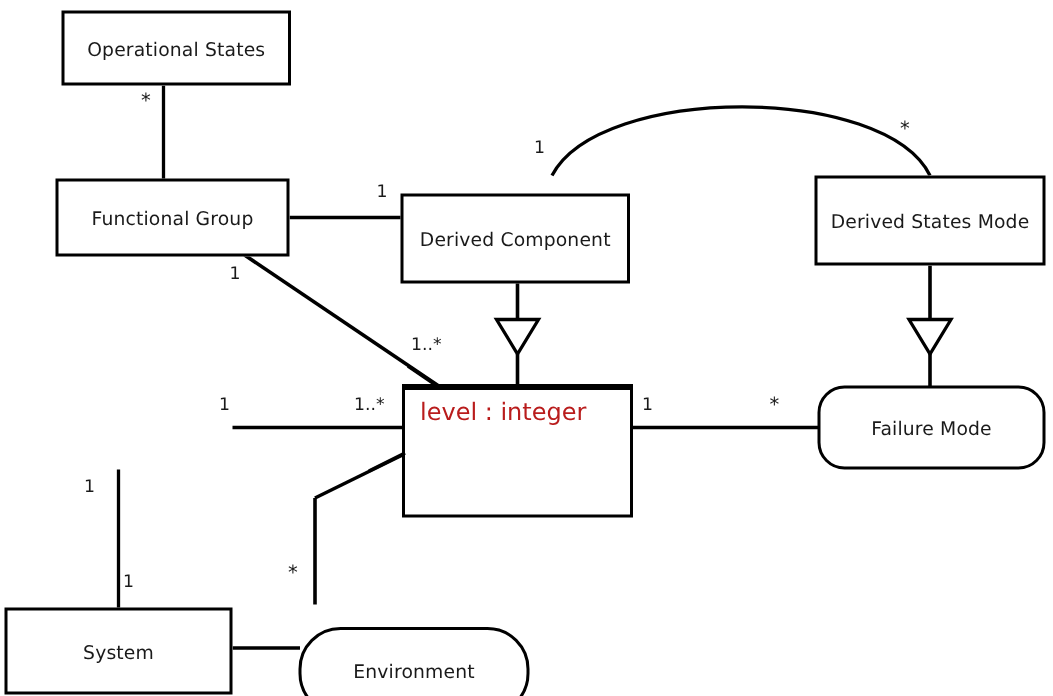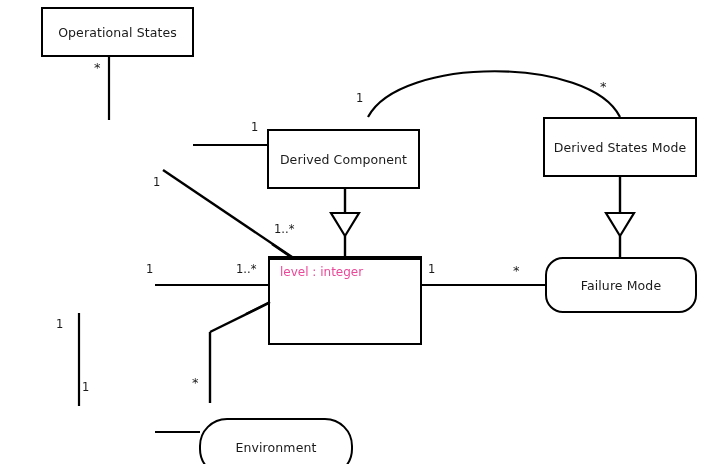--- a/index.html
+++ b/index.html
@@ -31,22 +31,22 @@
     align-items: center;
     justify-content: center;
     font-size: 12.5px;
     color: #1a1a1a;
     letter-spacing: 0.1px;
     white-space: nowrap;
   }
   .uml-attrs {
     border-top: 2px solid #000000;
     padding: 5px 0 5px 10px;
-    font-size: 12px;
-    color: #ec4899;
+    font-size: 16px;
+    color: #b91c1c;
     white-space: nowrap;
   }
   .mult {
     position: absolute;
     font-size: 11.5px;
     color: #1a1a1a;
     white-space: nowrap;
     z-index: 6;
     line-height: 1;
   }
@@ -98,38 +98,44 @@
     <line x1="155" y1="432" x2="200" y2="432" stroke="#000" stroke-width="2.2"></line>
 
     <line x1="210" y1="403" x2="210" y2="332" stroke="#000" stroke-width="2.4"></line>
     <line x1="210" y1="332" x2="269" y2="303" stroke="#000" stroke-width="2.4"></line>
   </svg>
 
   <div class="uml-class" style="left:41px; top:7px; width:153px; height:50px;">
     <div class="uml-name">Operational States</div>
   </div>
 
+  <div class="uml-class" style="left:37px; top:119px; width:156px; height:52px;">
+    <div class="uml-name">Functional Group</div>
+  </div>
 
   <div class="uml-class" style="left:267px; top:117px; width:153px; height:60px;margin-top:12px;">
     <div class="uml-name">Derived Component</div>
   </div>
 
   <div class="uml-class" style="left:543px; top:117px; width:154px; height:60px;">
     <div class="uml-name">Derived States Mode</div>
   </div>
 
 
   <div class="uml-class" style="left:268px; top:256px; width:154px; height:89px;">
     <div class="uml-attrs">level : integer</div>
   </div>
 
   <div class="uml-class" style="left:545px; top:257px; width:152px; height:56px;border-radius:18px;">
     <div class="uml-name">Failure Mode</div>
   </div>
 
+  <div class="uml-class" style="left:3px; top:405px; width:152px; height:58px;">
+    <div class="uml-name">System</div>
+  </div>
 
   <div class="uml-class" style="left:199px; top:418px; width:154px; height:59px;border-radius:28px;">
     <div class="uml-name">Environment</div>
   </div>
 
   <div class="mult star" style="left:94px; top:61px;">*</div>
 
   <div class="mult" style="left:251px; top:122px;">1</div>
 
   <div class="mult" style="left:153px; top:177px;">1</div>

